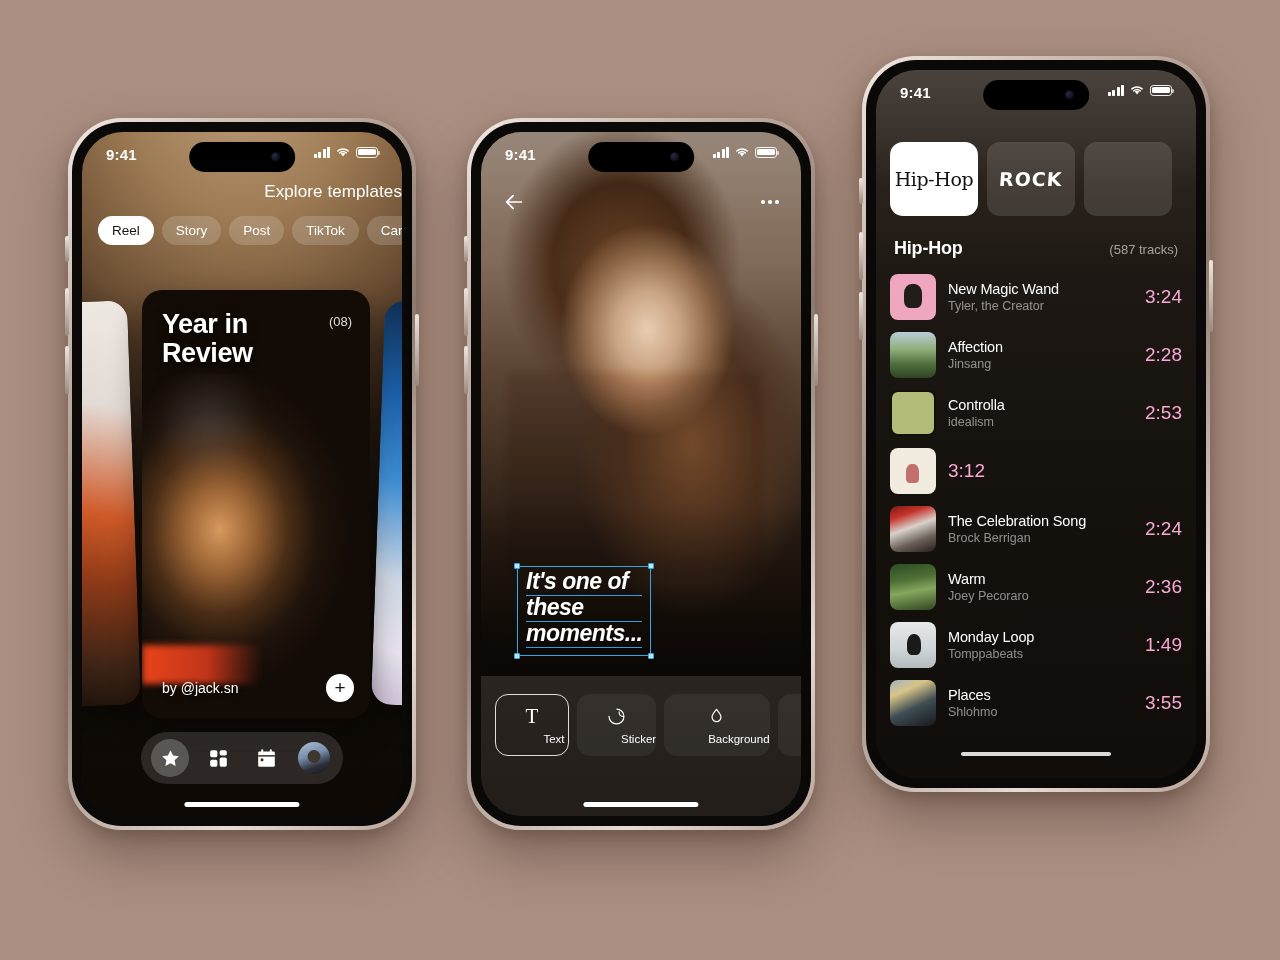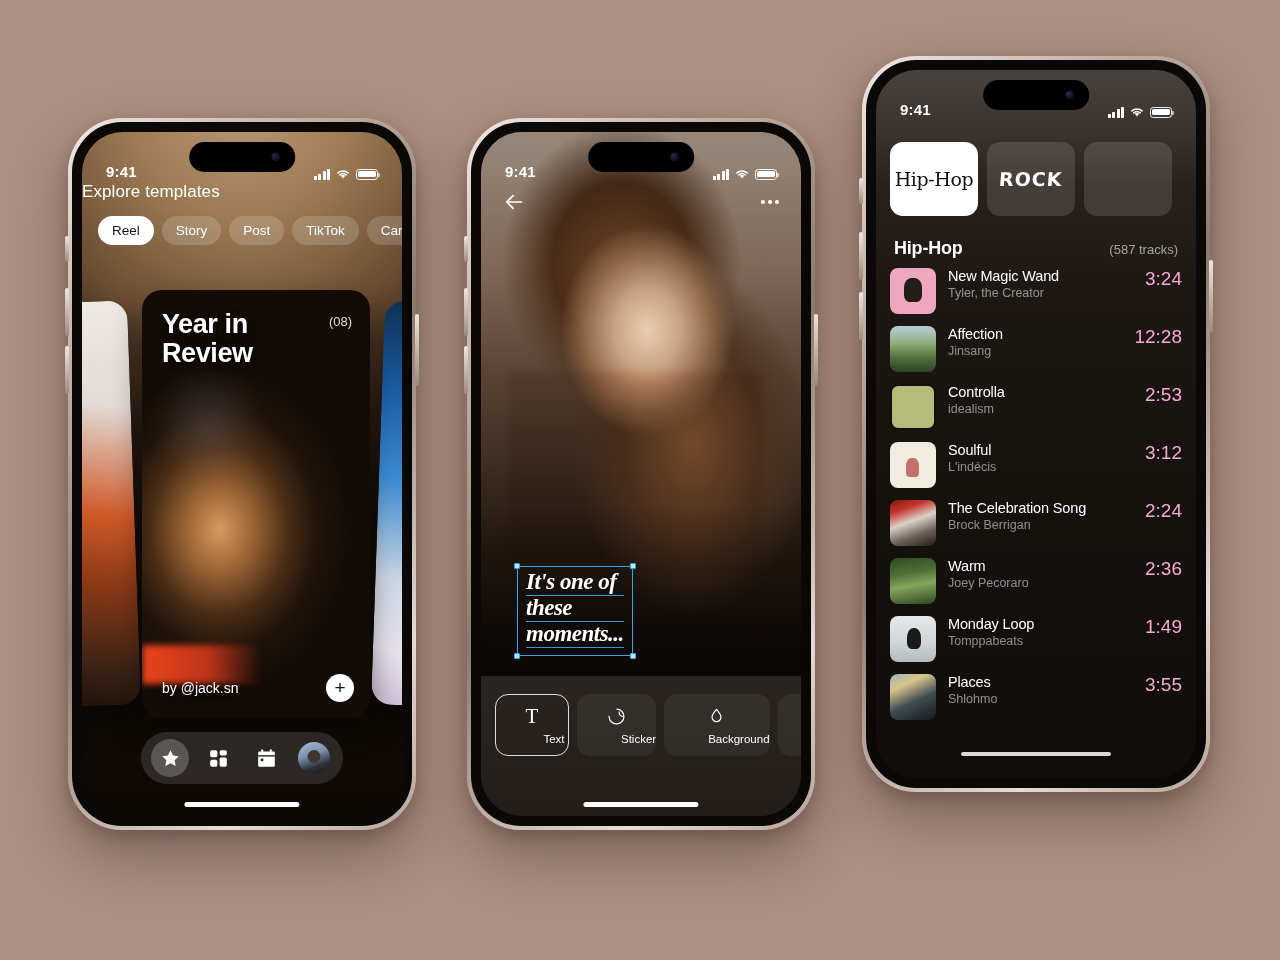--- a/index.html
+++ b/index.html
@@ -42,21 +42,21 @@
     position: absolute; top: 10px; left: 50%; transform: translateX(-50%);
     width: 33%; height: 30px; background: #000; border-radius: 18px; z-index: 40;
   }
   .island::after {
     content: ''; position: absolute; right: 14%; top: 50%; transform: translateY(-50%);
     width: 9px; height: 9px; border-radius: 50%;
     background: radial-gradient(circle at 35% 35%, #2a2b4a, #0a0a16 70%);
   }
   .statusbar {
     position: absolute; top: 0; left: 0; right: 0; height: 48px;
-    display: flex; align-items: flex-end; justify-content: space-between;
+    display: flex; align-items: flex-start; justify-content: space-between;
     padding: 14px 24px 0; color: #fff; z-index: 39;
     font-size: 15px; font-weight: 700; letter-spacing: .2px;
   }
   .sb-right { display: flex; align-items: center; gap: 5px; }
   .sig { display: flex; align-items: flex-end; gap: 1.5px; height: 11px; }
   .sig i { width: 3px; background: #fff; border-radius: .7px; display: block; }
   .sig i:nth-child(1){height:4px} .sig i:nth-child(2){height:6px}
   .sig i:nth-child(3){height:8.5px} .sig i:nth-child(4){height:11px}
   .batt { width: 22px; height: 11px; border: 1.3px solid rgba(255,255,255,.92);
           border-radius: 3.2px; position: relative; }
@@ -75,21 +75,21 @@
   .p1-bg {
     position: absolute; inset: 0;
     background:
       radial-gradient(120% 70% at 50% -10%, #c2a180 0%, #9d7b54 32%, #6b4e33 58%, #2b1d13 82%, #171009 100%);
   }
   .p1-bg::after {
     content:''; position:absolute; inset:0;
     background: linear-gradient(180deg, rgba(0,0,0,0) 55%, rgba(10,6,3,.75) 100%);
   }
   .p1-title {
-    position: absolute; top: 50px; left: 0; right: 0; text-align: left;
+    position: absolute; top: 50px; left: 0; right: 0; text-align: right;
     color: #fff; font-size: 17px; font-weight: 500; letter-spacing: .1px; z-index: 10;
   }
   .chips { position: absolute; top: 84px; left: 16px; right: 0; display: flex; gap: 8px; z-index: 10; }
   .chip {
     padding: 7px 14px; border-radius: 999px; font-size: 13.5px; font-weight: 500;
     color: #fff; background: rgba(255,255,255,.17); white-space: nowrap;
     backdrop-filter: blur(6px);
   }
   .chip.active { background: #fff; color: #1a1410; }
 
@@ -201,21 +201,21 @@
   .ico-back svg { width: 100%; height: 100%; stroke: #fff; fill: none; stroke-width: 1.9; }
   .ico-more { display: flex; gap: 3.5px; align-items: center; }
   .ico-more i { width: 3.6px; height: 3.6px; border-radius: 50%; background: #fff; display: block; }
 
   .text-overlay {
     position: absolute; left: 36px; bottom: 160px; z-index: 14;
     padding: 3px 8px 7px;
     border: 1.6px solid #2ea8e6;
   }
   .text-overlay .line {
-    color: #fff; font-family: Liberation Serif, serif; font-style: italic;
+    color: #fff; font-family: Liberation Sans, sans-serif; font-style: italic;
     font-weight: 700; font-size: 23px; line-height: 1.04;
     letter-spacing: -.5px; white-space: nowrap;
     text-shadow: 0 0 1px rgba(0,0,0,.5);
     border-bottom: 1.2px solid rgba(46,168,230,.95);
     padding-bottom: 1px;
   }
   .text-overlay .line:last-child { border-bottom: none; }
   .handle {
     position: absolute; width: 6px; height: 6px; background: #bfe6f8;
     border: 1px solid #2ea8e6; border-radius: 1px;
@@ -262,21 +262,21 @@
   .g-jazz   { font-family: "DejaVu Serif", serif; font-style: italic; font-weight: 700; font-size: 22px; }
 
   .p3-head {
     position: absolute; top: 168px; left: 18px; right: 18px;
     display: flex; align-items: baseline; justify-content: space-between; z-index: 10;
   }
   .p3-head .h-title { color: #fff; font-size: 18px; font-weight: 600; letter-spacing: -.2px; }
   .p3-head .h-count { color: rgba(255,255,255,.58); font-size: 13px; }
 
   .tracks { position: absolute; top: 198px; left: 14px; right: 14px; z-index: 10; }
-  .track { display: flex; gap: 12px; height: 58px; }
+  .track { display: flex; align-items: center; gap: 12px; height: 58px; }
   .art {
     width: 46px; height: 46px; border-radius: 8px; flex: 0 0 auto; overflow: hidden;
     position: relative;
   }
   .t-meta { flex: 1 1 auto; min-width: 0; }
   .t-title { color: #fff; font-size: 14.5px; font-weight: 500; letter-spacing: -.15px;
              white-space: nowrap; overflow: hidden; text-overflow: ellipsis; }
   .t-artist { color: rgba(255,255,255,.52); font-size: 12.5px; margin-top: 2px;
               white-space: nowrap; overflow: hidden; text-overflow: ellipsis; }
   .t-dur { color: #f9a8d4; font-size: 19px; font-weight: 500; flex: 0 0 auto; }
@@ -542,36 +542,32 @@
             <div class="t-artist">Tyler, the Creator</div>
           </div>
           <div class="t-dur">3:24</div>
         </div>
         <div class="track">
           <div class="art a1"></div>
           <div class="t-meta">
             <div class="t-title">Affection</div>
             <div class="t-artist">Jinsang</div>
           </div>
-          <div class="t-dur">12:28</div>
+          <div class="t-dur">2:28</div>
         </div>
         <div class="track">
           <div class="art a2"></div>
           <div class="t-meta">
             <div class="t-title">Controlla</div>
             <div class="t-artist">idealism</div>
           </div>
           <div class="t-dur">2:53</div>
         </div>
         <div class="track">
           <div class="art a3"></div>
-          <div class="t-meta">
-            <div class="t-title">Soulful</div>
-            <div class="t-artist">L'indécis</div>
-          </div>
           <div class="t-dur">3:12</div>
         </div>
         <div class="track">
           <div class="art a4"></div>
           <div class="t-meta">
             <div class="t-title">The Celebration Song</div>
             <div class="t-artist">Brock Berrigan</div>
           </div>
           <div class="t-dur">2:24</div>
         </div>

